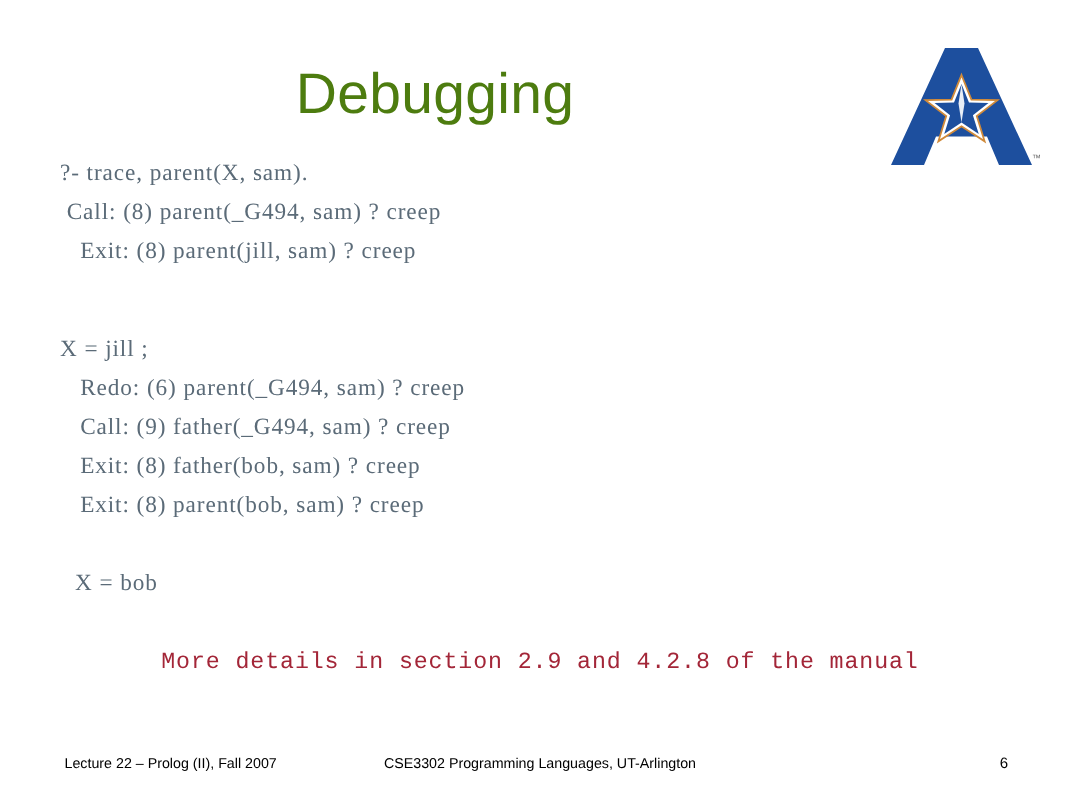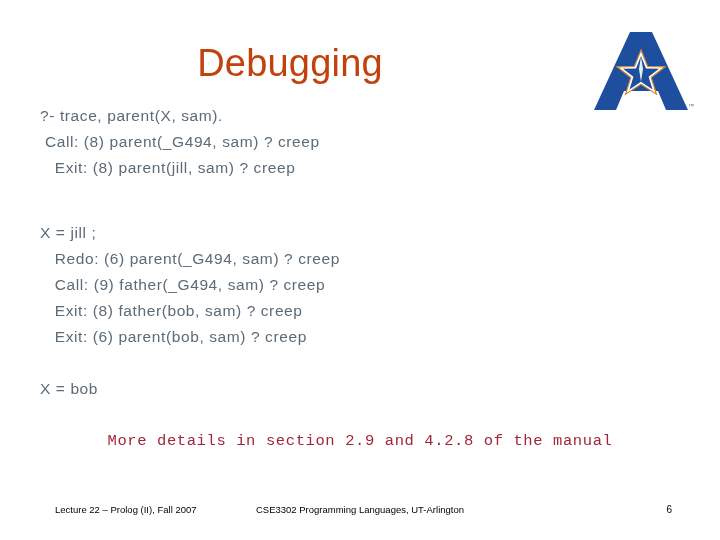--- a/index.html
+++ b/index.html
@@ -18,21 +18,21 @@
   
   #slide-title {
     position: absolute;
     left: 0;
     top: 44px;
     width: 580px;
     text-align: center;
     font-family: "Liberation Sans", sans-serif;
     font-size: 38px;
     font-weight: 300;
-    color: #c2410c;
+    color: #4d7c0f;
     letter-spacing: 0.2px;
     line-height: 1;
     white-space: nowrap;
   }
 
   
   #logo {
     position: absolute;
     left: 586px;
     top: 28px;
@@ -53,35 +53,36 @@
   }
 
   
   #code-area {
     position: absolute;
     left: 40px;
     top: 103px;
     width: 640px;
   }
   .code-line {
-    font-family: Liberation Sans, sans-serif;
+    font-family: Liberation Serif, serif;
     font-size: 15.5px;
     line-height: 26px;
     color: #5b6b78;
     white-space: pre;
     letter-spacing: 0.6px;
   }
   .code-gap {
     height: 26px;
   }
   .code-gap-small {
     height: 13px;
   }
   #result-bob {
     margin-top: 26px;
+    margin-left: 10px;
   }
   #more-details {
     font-family: "Liberation Mono", "DejaVu Sans Mono", monospace;
     font-size: 15.5px;
     line-height: 26px;
     letter-spacing: 0.6px;
     white-space: pre;
     color: #a32638;
     margin-top: 26px;
     text-align: center;
@@ -90,21 +91,21 @@
   
   #footer {
     position: absolute;
     left: 0;
     bottom: 6px;
     width: 720px;
     height: 34px;
   }
   #footer-left {
     position: absolute;
-    left: 40px;
+    left: 28px;
     top: 4px;
     font-size: 9.5px;
     color: #000000;
     white-space: nowrap;
     padding-left: 15px;
   }
   #footer-center {
     position: absolute;
     left: 50%;
     transform: translateX(-50%);
@@ -148,21 +149,21 @@
   <div class="code-line"> Call: (8) parent(_G494, sam) ? creep</div>
   <div class="code-line">   Exit: (8) parent(jill, sam) ? creep</div>
 
   <div class="code-gap"></div>
   <div class="code-gap-small"></div>
 
   <div class="code-line">X = jill ;</div>
   <div class="code-line">   Redo: (6) parent(_G494, sam) ? creep</div>
   <div class="code-line">   Call: (9) father(_G494, sam) ? creep</div>
   <div class="code-line">   Exit: (8) father(bob, sam) ? creep</div>
-  <div class="code-line">   Exit: (6) parent(bob, sam) ? creep</div>
+  <div class="code-line">   Exit: (8) parent(bob, sam) ? creep</div>
 
   <div class="code-line" id="result-bob">X = bob</div>
 
   <div id="more-details">More details in section 2.9 and 4.2.8 of the manual</div>
 </div>
 
 <div id="footer">
   <div id="footer-left">Lecture 22 – Prolog (II), Fall 2007</div>
   <div id="footer-center">
     <div>CSE3302 Programming Languages, UT-Arlington</div>

